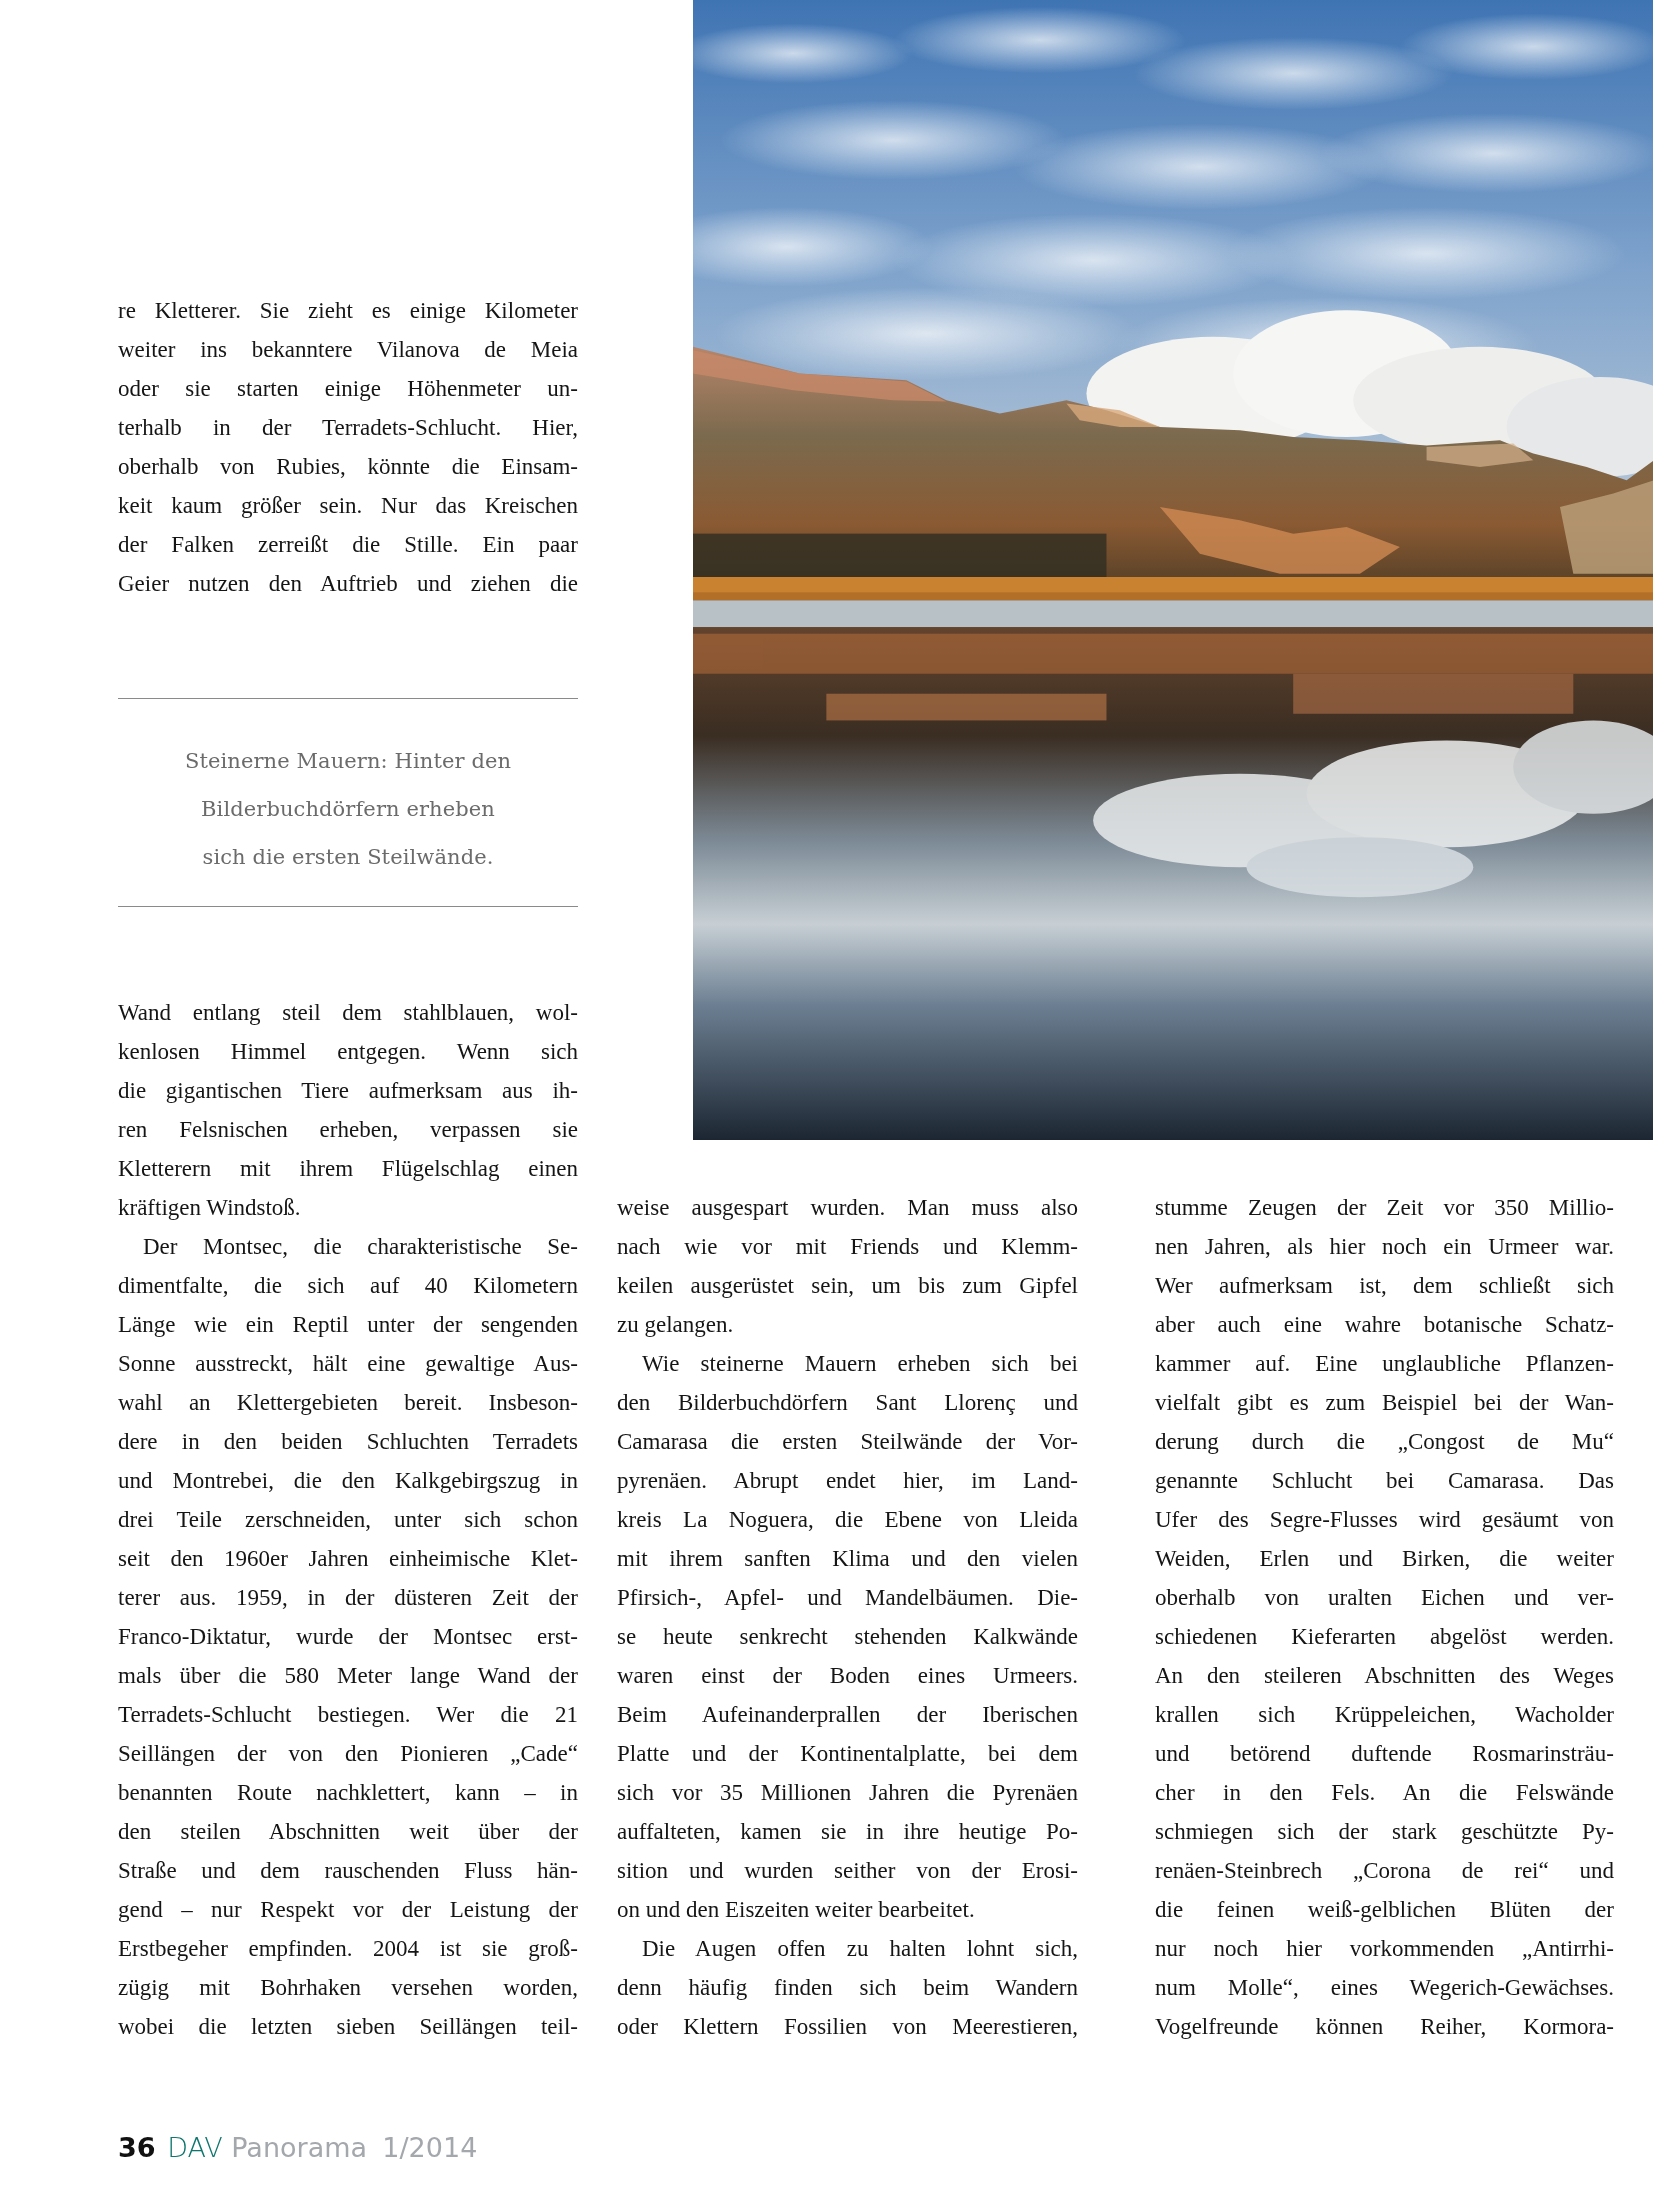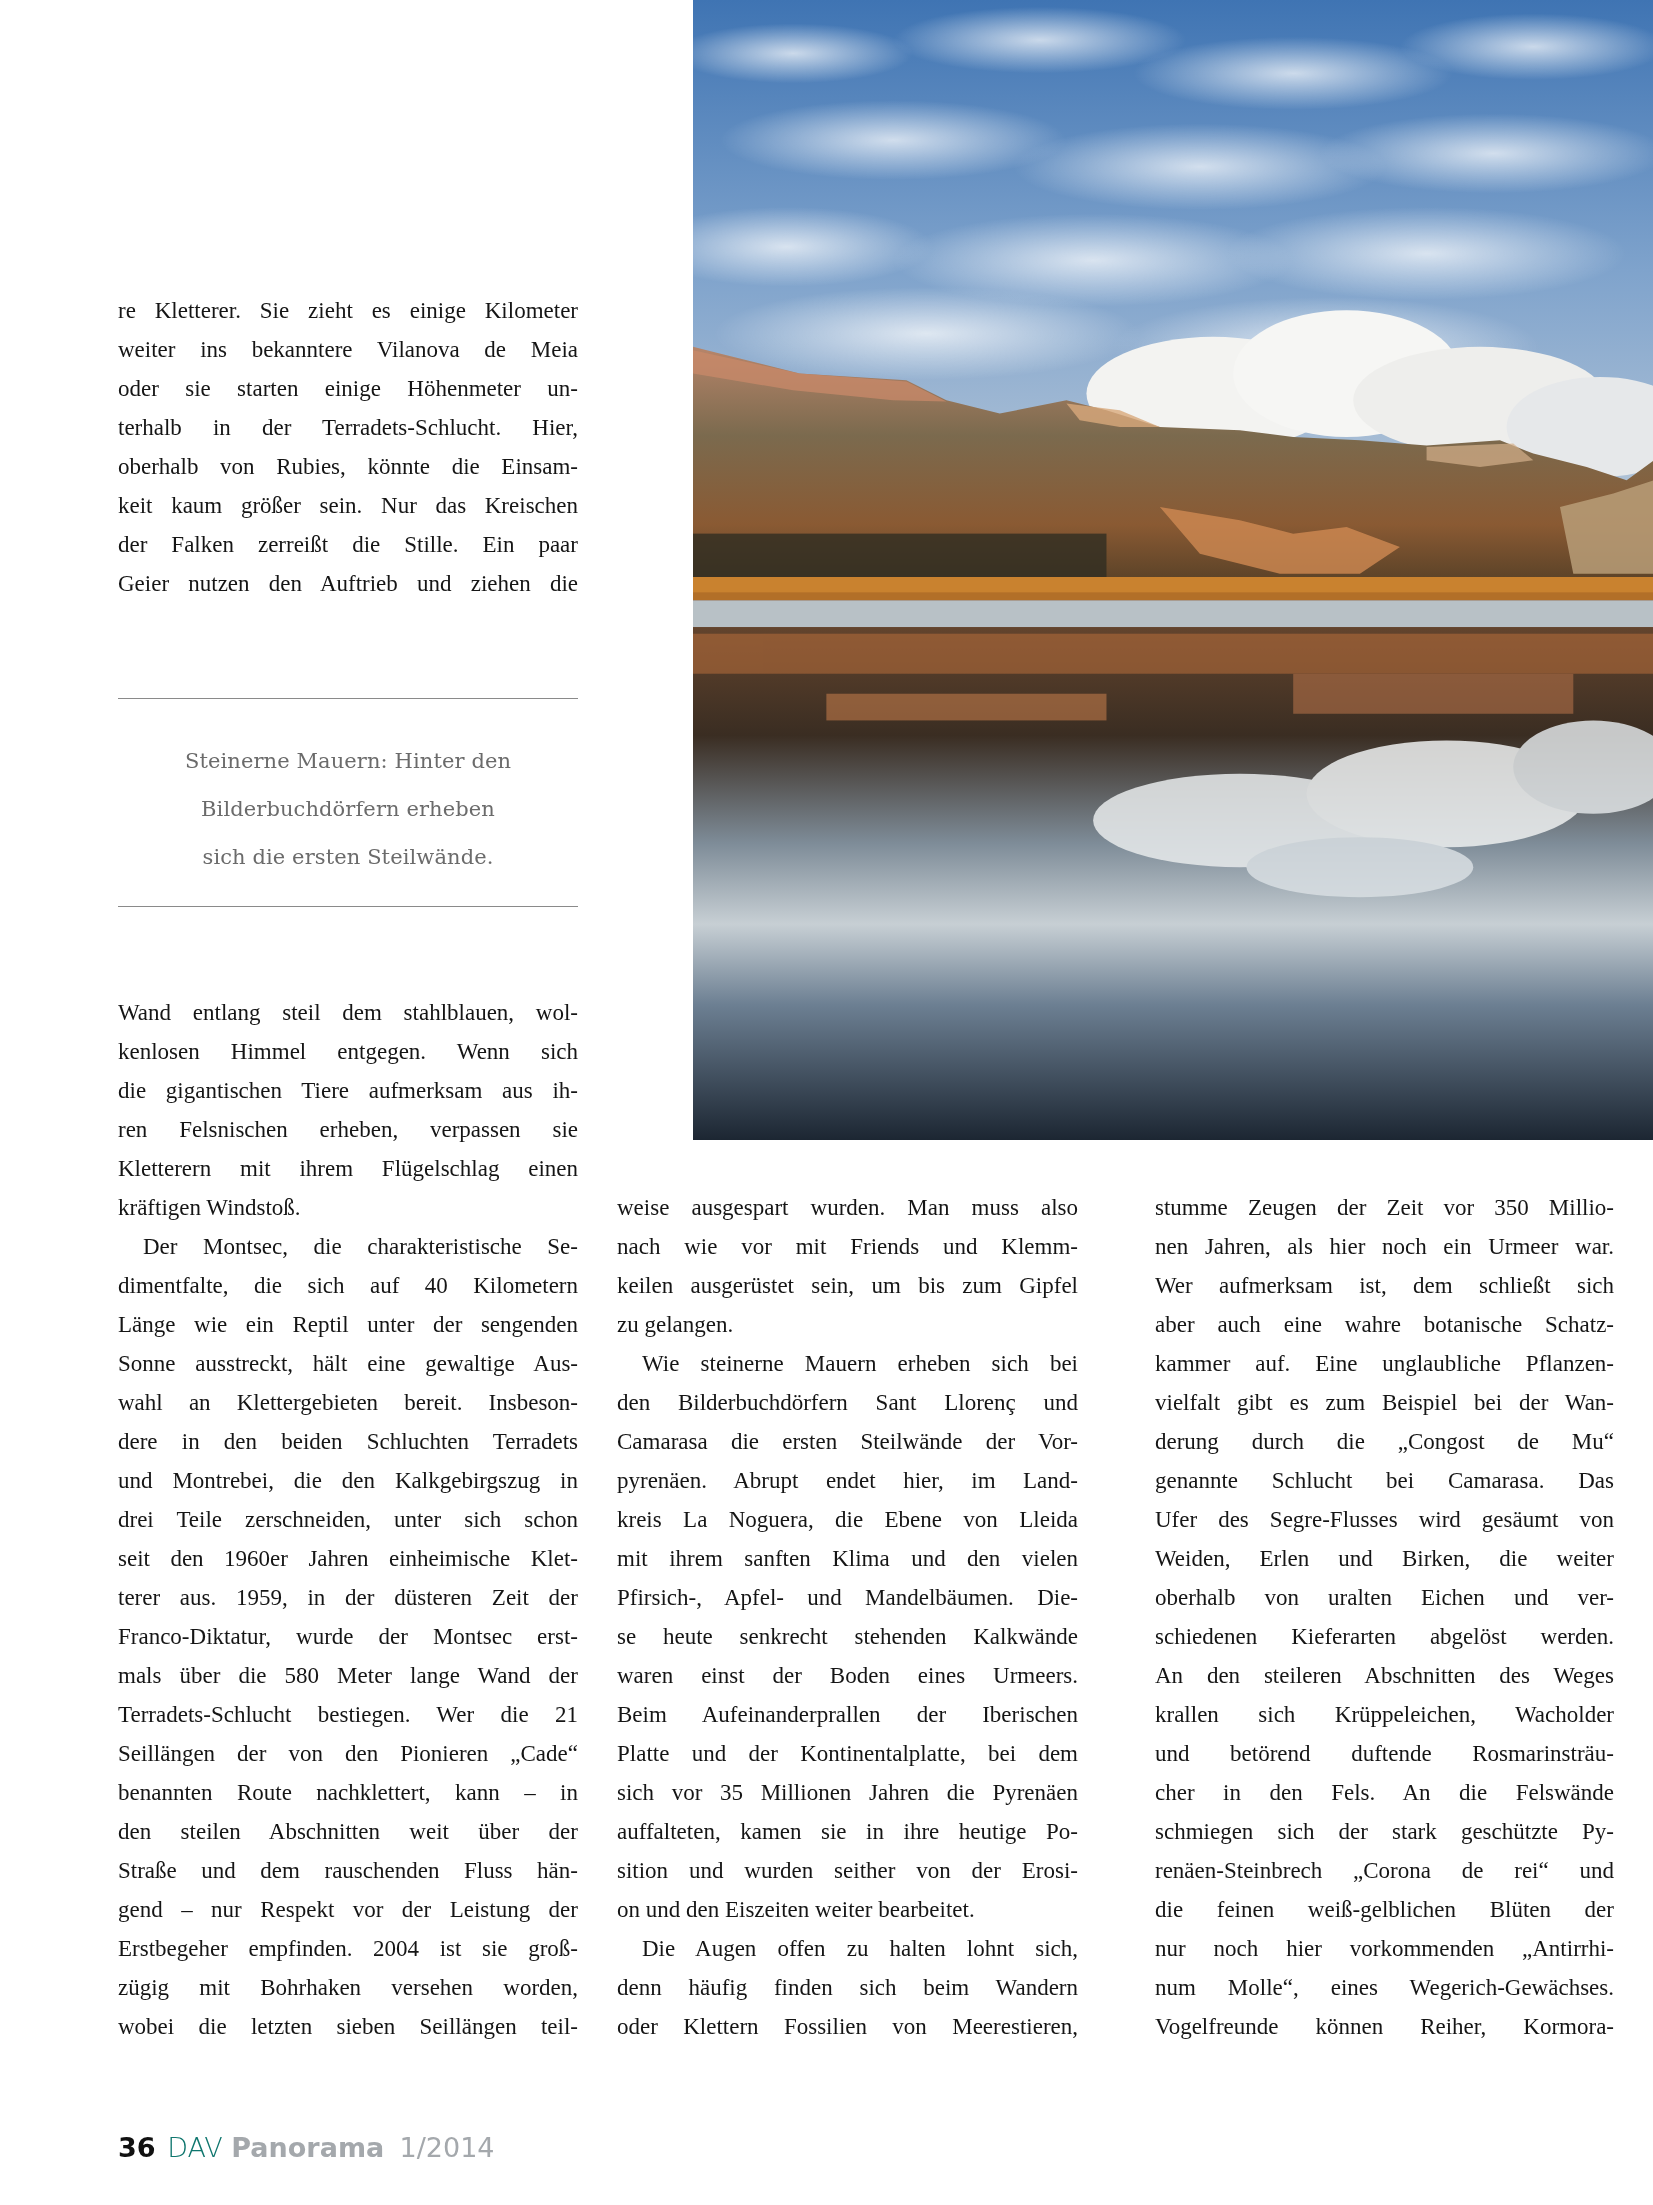--- a/index.html
+++ b/index.html
@@ -102,21 +102,21 @@
     margin-right: 3px;
     font-family: "DejaVu Sans", sans-serif;
   }
   #footer .mag-prefix {
     color: #0f766e;
     font-weight: 300;
     font-family: "DejaVu Sans", sans-serif;
   }
   #footer .mag-name {
     color: #a4a8ac;
-    font-weight: bold;
+    font-weight: normal;
     font-family: "DejaVu Sans", sans-serif;
     text-align: right;
   }
   #footer .issue {
     color: #a4a8ac;
     font-family: "DejaVu Sans", sans-serif;
     margin-left: 6.7px;
   }
 </style>
 </head>

